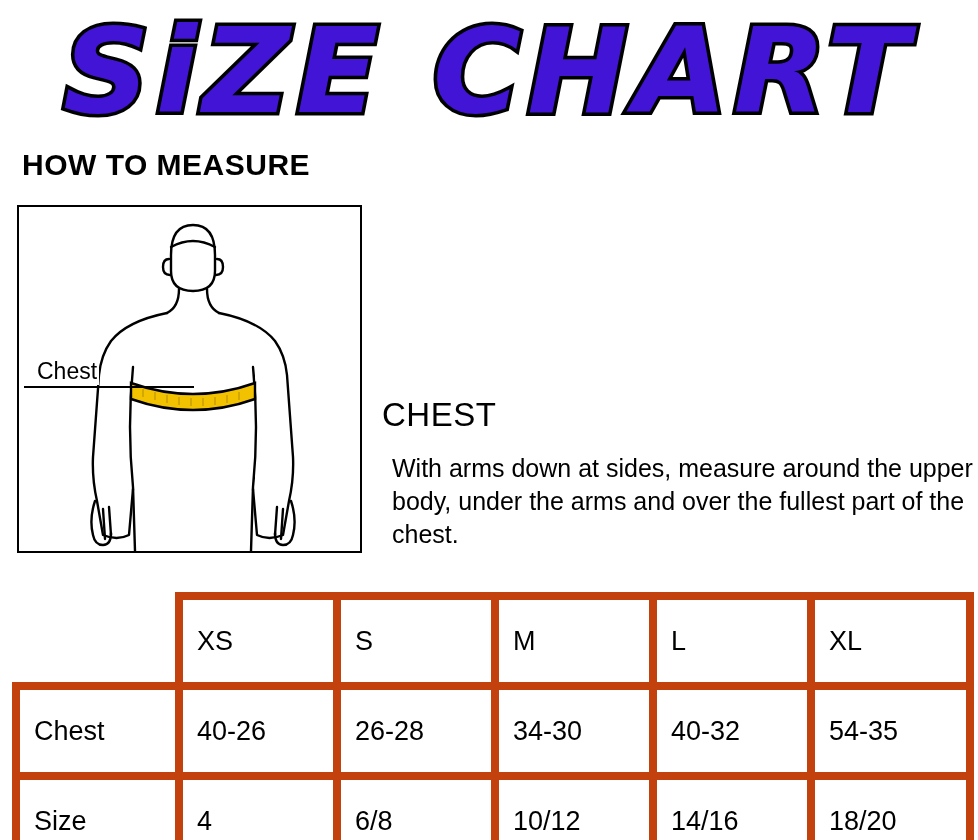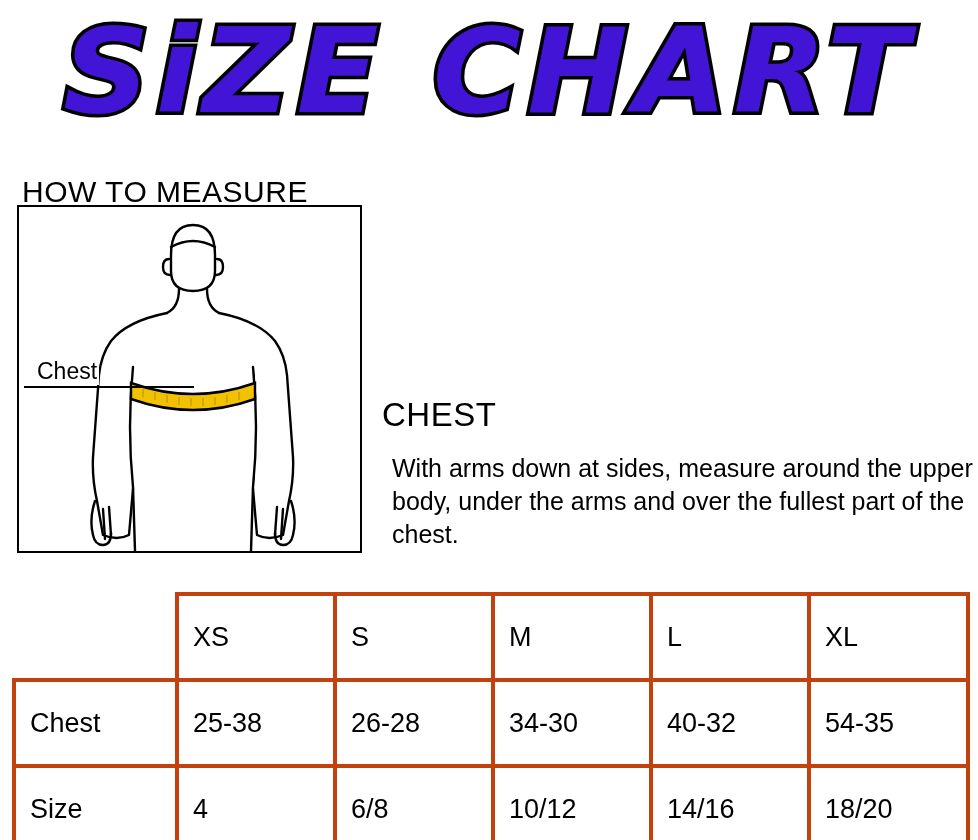--- a/index.html
+++ b/index.html
@@ -37,23 +37,23 @@
     paint-order: stroke fill;
     text-stroke: 7px #000000;
     white-space: nowrap;
     transform: scaleX(1.02);
   }
 
   
   #how-to-measure {
     position: absolute;
     left: 22px;
-    top: 175px;
+    top: 148px;
     font-size: 30px;
-    font-weight: normal;
+    font-weight: bold;
     letter-spacing: 0.5px;
   }
 
   
   #figure-box {
     position: absolute;
     left: 17px;
     top: 205px;
     width: 345px;
     height: 348px;
@@ -108,21 +108,21 @@
     top: 592px;
     width: 954px;
     border-collapse: collapse;
     table-layout: fixed;
   }
   #size-table td {
     height: 82px;
     font-size: 27px;
     padding: 0 0 0 14px;
     vertical-align: middle;
-    border: 4px solid #c2410c;
+    border: 8px solid #c2410c;
   }
   #size-table td.corner {
     border: none;
   }
   #size-table tr.header-row td.corner {
     border: none;
   }
   #size-table col.c0 { width: 163px; }
   #size-table col.c1 { width: 158px; }
   #size-table col.c2 { width: 158px; }
@@ -200,21 +200,21 @@
     <tr class="header-row">
       <td class="corner"></td>
       <td>XS</td>
       <td>S</td>
       <td>M</td>
       <td>L</td>
       <td>XL</td>
     </tr>
     <tr>
       <td>Chest</td>
-      <td>25-38</td>
+      <td>40-26</td>
       <td>26-28</td>
       <td>34-30</td>
       <td>40-32</td>
       <td>54-35</td>
     </tr>
     <tr>
       <td>Size</td>
       <td>4</td>
       <td>6/8</td>
       <td>10/12</td>

